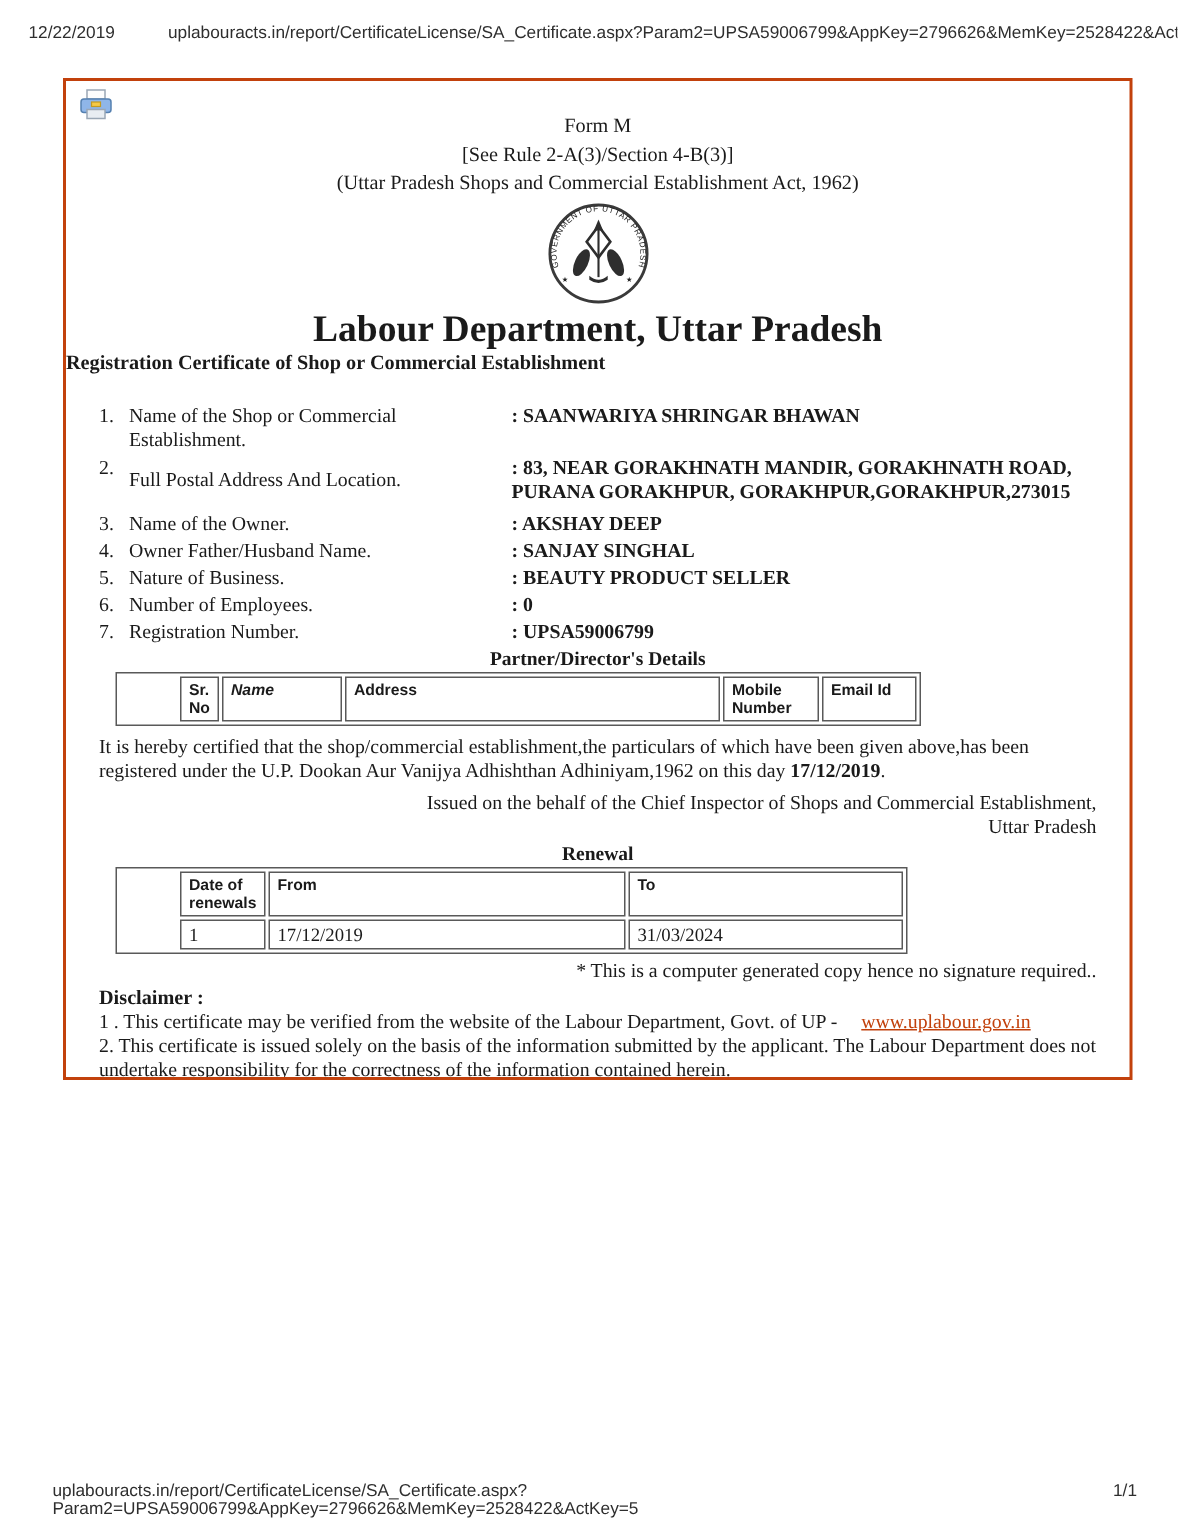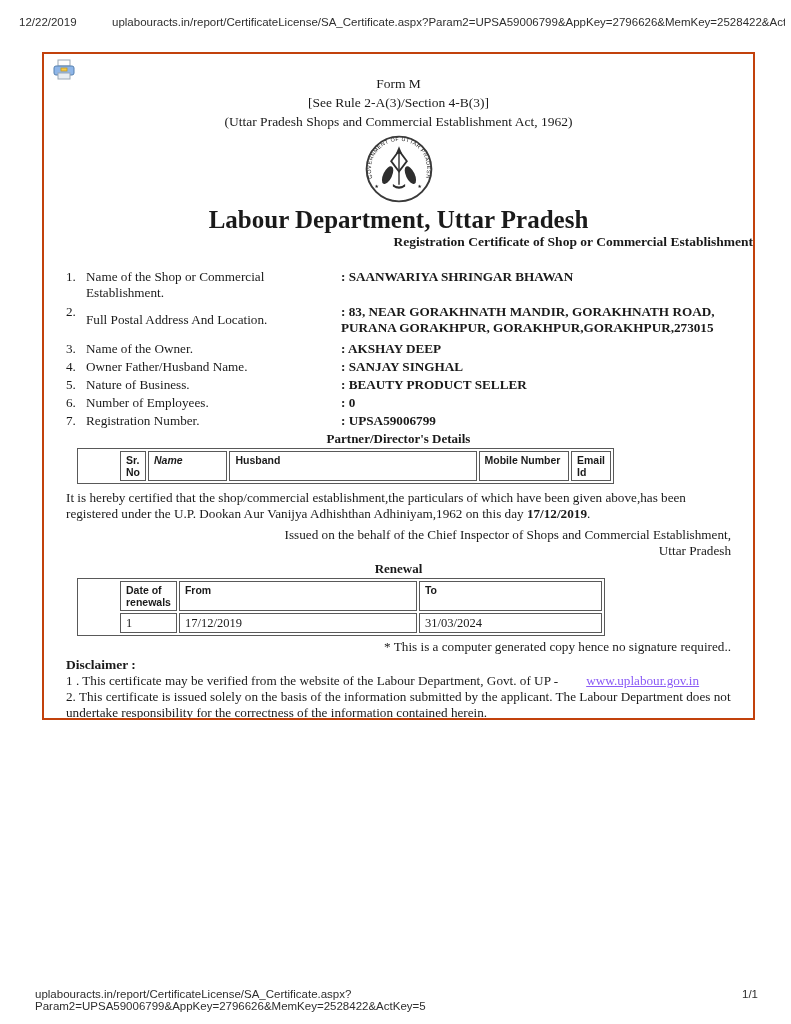--- a/index.html
+++ b/index.html
@@ -23,21 +23,21 @@
   
   .sheet {
     position:absolute; top:52px; left:42px; width:713px; height:668px;
     border:2px solid #c2410c; background:#fff; overflow:hidden;
   }
   .print-icon { position:absolute; top:5px; left:8px; width:24px; height:22px; cursor:pointer; }
   .doc-head { text-align:center; margin-top:22px; font-size:13.5px; line-height:16px; }
   .doc-head div { margin-bottom:3px; }
   .emblem { display:block; margin:4px auto 0; width:70px; height:70px; }
   .dept-title { text-align:center; font-size:25px; line-height:27px; font-weight:bold; margin-top:2px; }
-  .subtitle { text-align:right; font-size:13.5px; line-height:15px; font-weight:bold; margin-top:1px; }
+  .subtitle { text-align:left; font-size:13.5px; line-height:15px; font-weight:bold; margin-top:1px; }
   
   .fields { margin:20px 22px 0 22px; }
   .f-row { display:flex; font-size:13.2px; line-height:15.5px; margin-bottom:2.5px; }
   .f-row.mb1 { margin-bottom:4px; }
   .f-row.mb2 { margin-bottom:6px; }
   .f-no { width:20px; flex-shrink:0; }
   .f-label { width:255px; flex-shrink:0; padding-right:10px; }
   .f-label .txt { display:inline-block; max-width:205px; }
   .f-row.center-label .f-label { align-self:center; }
   .f-value { flex:1; font-weight:bold; }
@@ -50,21 +50,21 @@
   .tbl td { font-size:12.5px; line-height:14px; padding:2px 5px; }
   .partner-tbl { width:537px; }
   .renewal-tbl { width:528px; }
   .ta-c { text-align:center; }
   
   .certified { margin:6px 22px 0; font-size:13.2px; line-height:16px; }
   .issued { margin:5px 22px 0; text-align:right; font-size:13.2px; line-height:16px; }
   .note { text-align:right; margin:3px 22px 0; font-size:13.2px; line-height:16px; }
   .disclaimer { margin:2px 22px 0; font-size:13.2px; line-height:16px; }
   .disc-h { font-weight:bold; font-size:13.5px; }
-  .disc-link { color:#8b5cf6; text-decoration:underline; margin-left:28px; cursor:pointer; }
+  .disc-link { color:#c2410c; text-decoration:underline; margin-left:16px; cursor:pointer; }
 </style>
 </head>
 <body>
 
 <div class="print-header">
   <span class="ph-date">12/22/2019</span>
   <span class="ph-url">uplabouracts.in/report/CertificateLicense/SA_Certificate.aspx?Param2=UPSA59006799&amp;AppKey=2796626&amp;MemKey=2528422&amp;ActKe…</span>
 </div>
 
 <div class="sheet">
@@ -143,22 +143,22 @@
     </div>
   </div>
 
   <div class="sec-heading">Partner/Director's Details</div>
 
   <table class="tbl partner-tbl">
     <tbody>
         <tr>
       <th style="width:26px;">Sr. No</th>
       <th style="width:80px;font-style:italic;">Name</th>
-      <th style="width:250px;">Husband</th>
-      <th style="width:91px;">Mobile Number</th>
+      <th style="width:250px;">Address</th>
+      <th style="width:64px;">Mobile Number</th>
       <th>Email Id</th>
     </tr>
   </tbody>
     </table>
 
   <div class="certified">
     <span>It is hereby certified that the shop/commercial establishment,the particulars of which have been given above,has been registered under the U.P. Dookan Aur Vanijya Adhishthan Adhiniyam,1962 on this day</span>
     <b>17/12/2019</b><span>.</span>
   </div>
 

